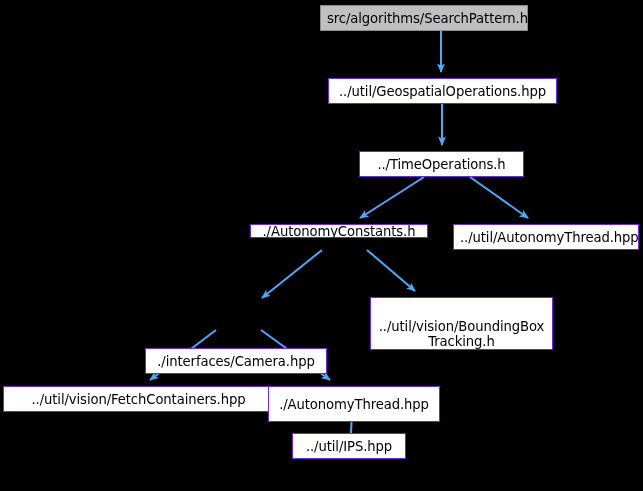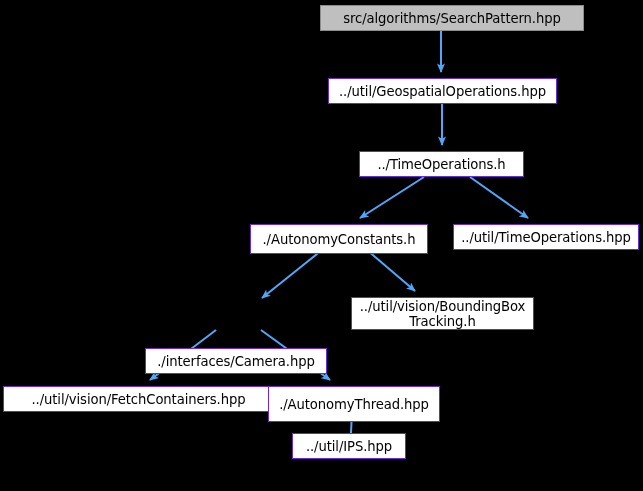--- a/index.html
+++ b/index.html
@@ -65,25 +65,25 @@
         <line x1="424" y1="177" x2="360" y2="218" stroke="#51a7f9" stroke-width="2" marker-end="url(#arrowhead)"></line>
         <line x1="470" y1="177" x2="528" y2="218" stroke="#51a7f9" stroke-width="2" marker-end="url(#arrowhead)"></line>
         <line x1="322" y1="250" x2="262" y2="298" stroke="#51a7f9" stroke-width="2" marker-end="url(#arrowhead)"></line>
         <line x1="367" y1="250" x2="415" y2="291" stroke="#51a7f9" stroke-width="2" marker-end="url(#arrowhead)"></line>
         <line x1="216" y1="330" x2="150" y2="380" stroke="#51a7f9" stroke-width="2" marker-end="url(#arrowhead)"></line>
         <line x1="261" y1="330" x2="330" y2="380" stroke="#51a7f9" stroke-width="2" marker-end="url(#arrowhead)"></line>
         <line x1="352" y1="412" x2="350" y2="453" stroke="#51a7f9" stroke-width="2" marker-end="url(#arrowhead)"></line>
       </g>
   </svg>
   <div id="node-group">
-      <div class="node root" style="left: 320px; top: 5px; width: 264px; height: 26px;"><span class="node-label">src/algorithms/SearchPattern.hpp</span></div>
+      <div class="node root" style="left: 320px; top: 5px; width: 208px; height: 26px;"><span class="node-label">src/algorithms/SearchPattern.hpp</span></div>
       <div class="node" style="left: 328px; top: 78px; width: 229px; height: 26px;"><span class="node-label">../util/GeospatialOperations.hpp</span></div>
       <div class="node" style="left: 359px; top: 151px; width: 165px; height: 26px;"><span class="node-label">../TimeOperations.h</span></div>
-      <div class="node" style="left: 250px; top: 224px; width: 178px; height: 30px;"><span class="node-label">./AutonomyConstants.h</span></div>
-      <div class="node" style="left: 453px; top: 224px; width: 186px; height: 26px;"><span class="node-label">../util/TimeOperations.hpp</span></div>
+      <div class="node" style="left: 250px; top: 224px; width: 178px; height: 14px;"><span class="node-label">./AutonomyConstants.h</span></div>
+      <div class="node" style="left: 453px; top: 224px; width: 186px; height: 26px;"><span class="node-label">../util/AutonomyThread.hpp</span></div>
       <div class="node" style="left: 145px; top: 304px; width: 182px; height: 26px; margin-top: 44px;"><span class="node-label">./interfaces/Camera.hpp</span></div>
-      <div class="node" style="left: 351px; top: 297px; width: 183px; height: 33px; align-items: flex-end;"><span class="node-label">../util/vision/BoundingBox
+      <div class="node" style="left: 370px; top: 297px; width: 183px; height: 53px; align-items: flex-end;"><span class="node-label">../util/vision/BoundingBox
 Tracking.h</span></div>
       <div class="node" style="left: 3px; top: 386px; width: 271px; height: 26px;"><span class="node-label">../util/vision/FetchContainers.hpp</span></div>
       <div class="node" style="left: 268px; top: 386px; width: 172px; height: 36px;"><span class="node-label">./AutonomyThread.hpp</span></div>
       <div class="node" style="left: 292px; top: 433px; width: 114px; height: 26px;"><span class="node-label">../util/IPS.hpp</span></div>
     </div>
 </div>
 
 </body></html>

